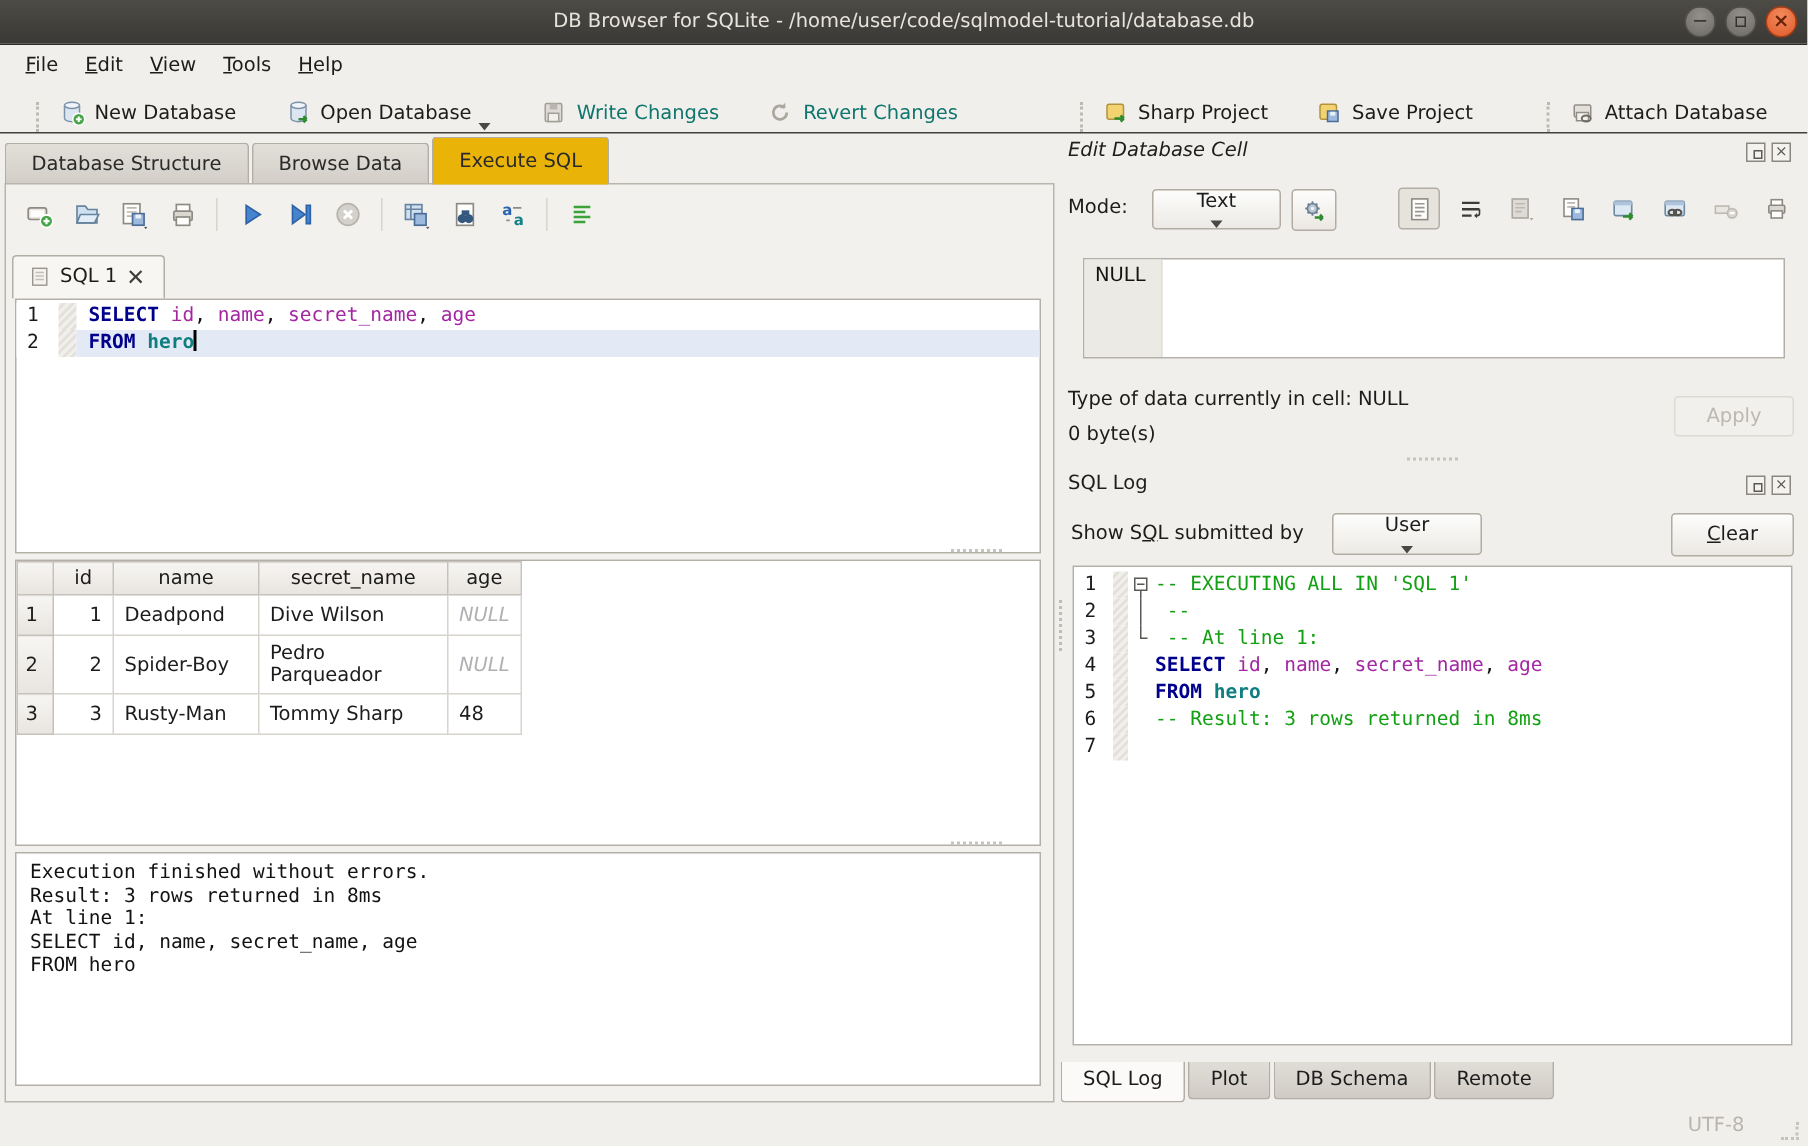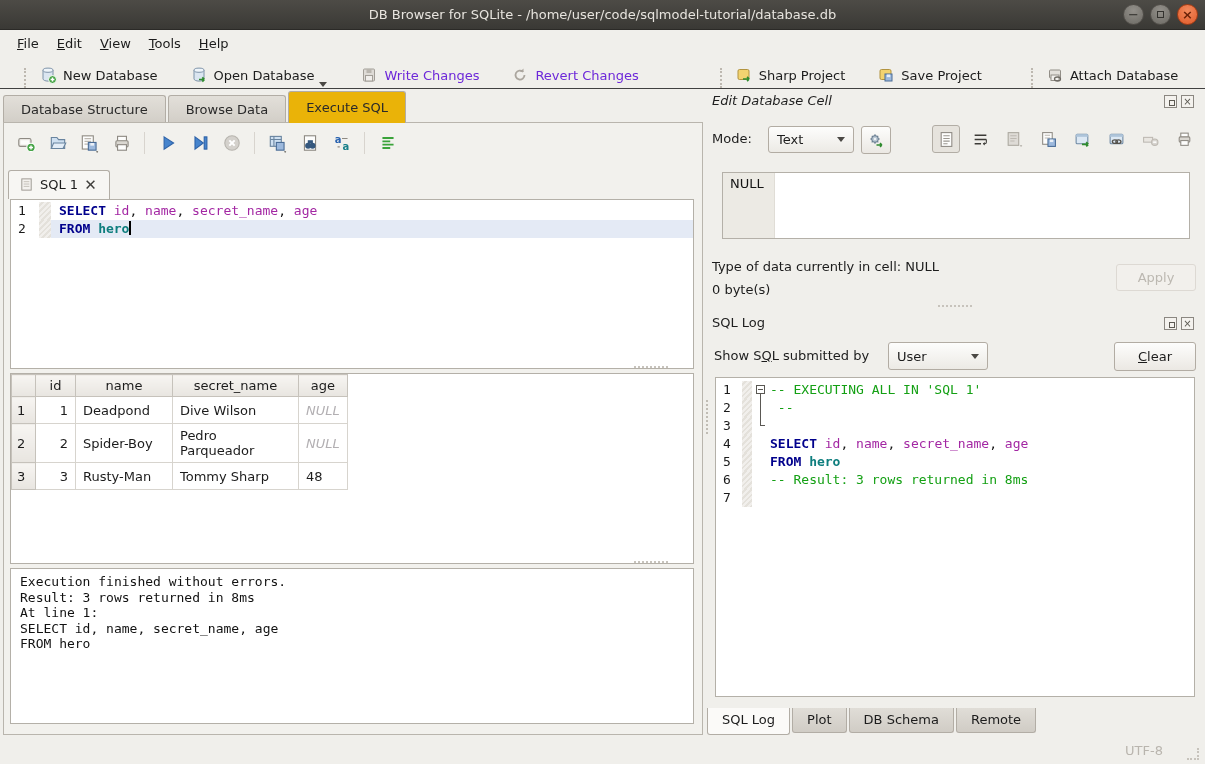--- a/index.html
+++ b/index.html
@@ -18,21 +18,21 @@
   
   .menubar { left:0; top:30px; width:1205px; height:26px; display:flex; align-items:center; padding-left:8px; background:#f0efeb; }
   .menu-item { padding:3px 9px; cursor:default; }
   .accel { text-decoration:underline; }
 
   
   .toolbar { left:0; top:56px; width:1205px; height:33px; background:#f0efeb; border-bottom:1px solid #404040; display:flex; align-items:flex-end;padding-left:18px; }
   .tb-handle { width:7px; height:20px; border-left:2px dotted #bdb8b0; margin:0 4px 0 6px; }
   .tb-btn { display:flex; align-items:center; gap:6px; padding:4px 9px; margin-right:14px; border-radius:3px; }
   .tb-btn span.lbl { white-space:nowrap; }
-  .tb-btn.disabled .lbl { color:#6d28d9; }
+  .tb-btn.disabled .lbl { color:#0f766e; }
   .caret-down { width:0; height:0; border-left:4px solid transparent; border-right:4px solid transparent; border-top:5px solid #4a4844; margin-left:-6px; align-self:flex-end; margin-bottom:1px; }
   .tb-sep { width:1px; height:24px; background:#dcd8d2; margin:0 6px; }
 
   
   .main-tabs { left:3px; top:92px; display:flex; align-items:flex-end; height:31px; }
   .mtab { padding:6px 17px 6px 17px; background:linear-gradient(#e2dfd9,#d2cec7); border:1px solid #b2ada5; border-bottom:none; margin-right:2px; border-radius:3px 3px 0 0; color:#2a2a2a; }
   .mtab.active { background:#eab308; padding-top:8px; padding-bottom:8px; position:relative; z-index:3; border-radius:3px 3px 0 0; }
 
   .left-frame { left:3px; top:122px; width:700px; height:613px; border:1px solid #b9b5ad; background:#f2f1ed; }
 
@@ -75,21 +75,21 @@
 
   
   .vsplit { left:706px; top:400px; height:34px; border-left:2px dotted #c0bcb4; }
 
   
   .dock-title { font-size:13px; color:#1e1e1e; }
   .dock-icons { display:flex; gap:4px; }
   .dkbtn { width:13px; height:13px; border:1px solid #8b8781; display:flex; align-items:center; justify-content:center; font-size:10px; line-height:1; color:#5c5952; background:#f4f2ee; }
   .dk-float-in { width:6px; height:6px; border:1px solid #5c5952; margin-left:2px; margin-top:2px; }
 
-  .select { background:linear-gradient(#fdfdfc,#eceae5); border:1px solid #b2ac a3; border:1px solid #b2aca3; border-radius:3px; display:flex; align-items:center; justify-content:space-between; padding:0 8px; }
+  .select { background:linear-gradient(#fdfdfc,#eceae5); border:1px solid #b2ac a3; border:1px solid #b2aca3; border-radius:3px; display:flex; align-items:center; justify-content:space-between; padding:0 8px;flex-direction:column; }
   .sel-caret { width:0; height:0; border-left:4px solid transparent; border-right:4px solid transparent; border-top:5px solid #4a4844; }
   .pushbtn { background:linear-gradient(#fdfdfc,#ebe8e3); border:1px solid #b2aca3; border-radius:3px; display:flex; align-items:center; justify-content:center; }
   .pushbtn.disabled { background:#f2f0ec; border-color:#ddd9d3; color:#bcb8b1; }
 
   .cellbar { display:flex; align-items:center; gap:6px; }
   .cellbar .icbtn { width:28px; height:28px; }
   .icbtn.pressed { background:#e6e3dd; border:1px solid #b2ada5; }
 
   .cell-editor { left:722px; top:172px; width:468px; height:67px; background:#fff; border:1px solid #b4b0a8; display:flex; }
   .cell-gutter { width:52px; background:#eceae4; border-right:1px solid #e0ddd6; flex:none; }
@@ -544,20 +544,21 @@
         <span class="fold-v"></span>
       </span>
     <span class="log-code"><span class="tk-cm"> --</span></span>
   </div>
   <div class="log-line">
     <span class="log-gutter">3</span>
     <span class="log-strip"></span>
     <span class="log-fold">
         <span class="fold-c"></span>
       </span>
+    <span class="log-code"><span class="tk-cm"> -- At line 1:</span></span>
   </div>
   <div class="log-line">
     <span class="log-gutter">4</span>
     <span class="log-strip"></span>
     <span class="log-fold"></span>
     <span class="log-code"><span class="tk-kw">SELECT</span><span class="tk-pn"> </span><span class="tk-id">id</span><span class="tk-pn">, </span><span class="tk-id">name</span><span class="tk-pn">, </span><span class="tk-id">secret_name</span><span class="tk-pn">, </span><span class="tk-id">age</span></span>
   </div>
   <div class="log-line">
     <span class="log-gutter">5</span>
     <span class="log-strip"></span>

